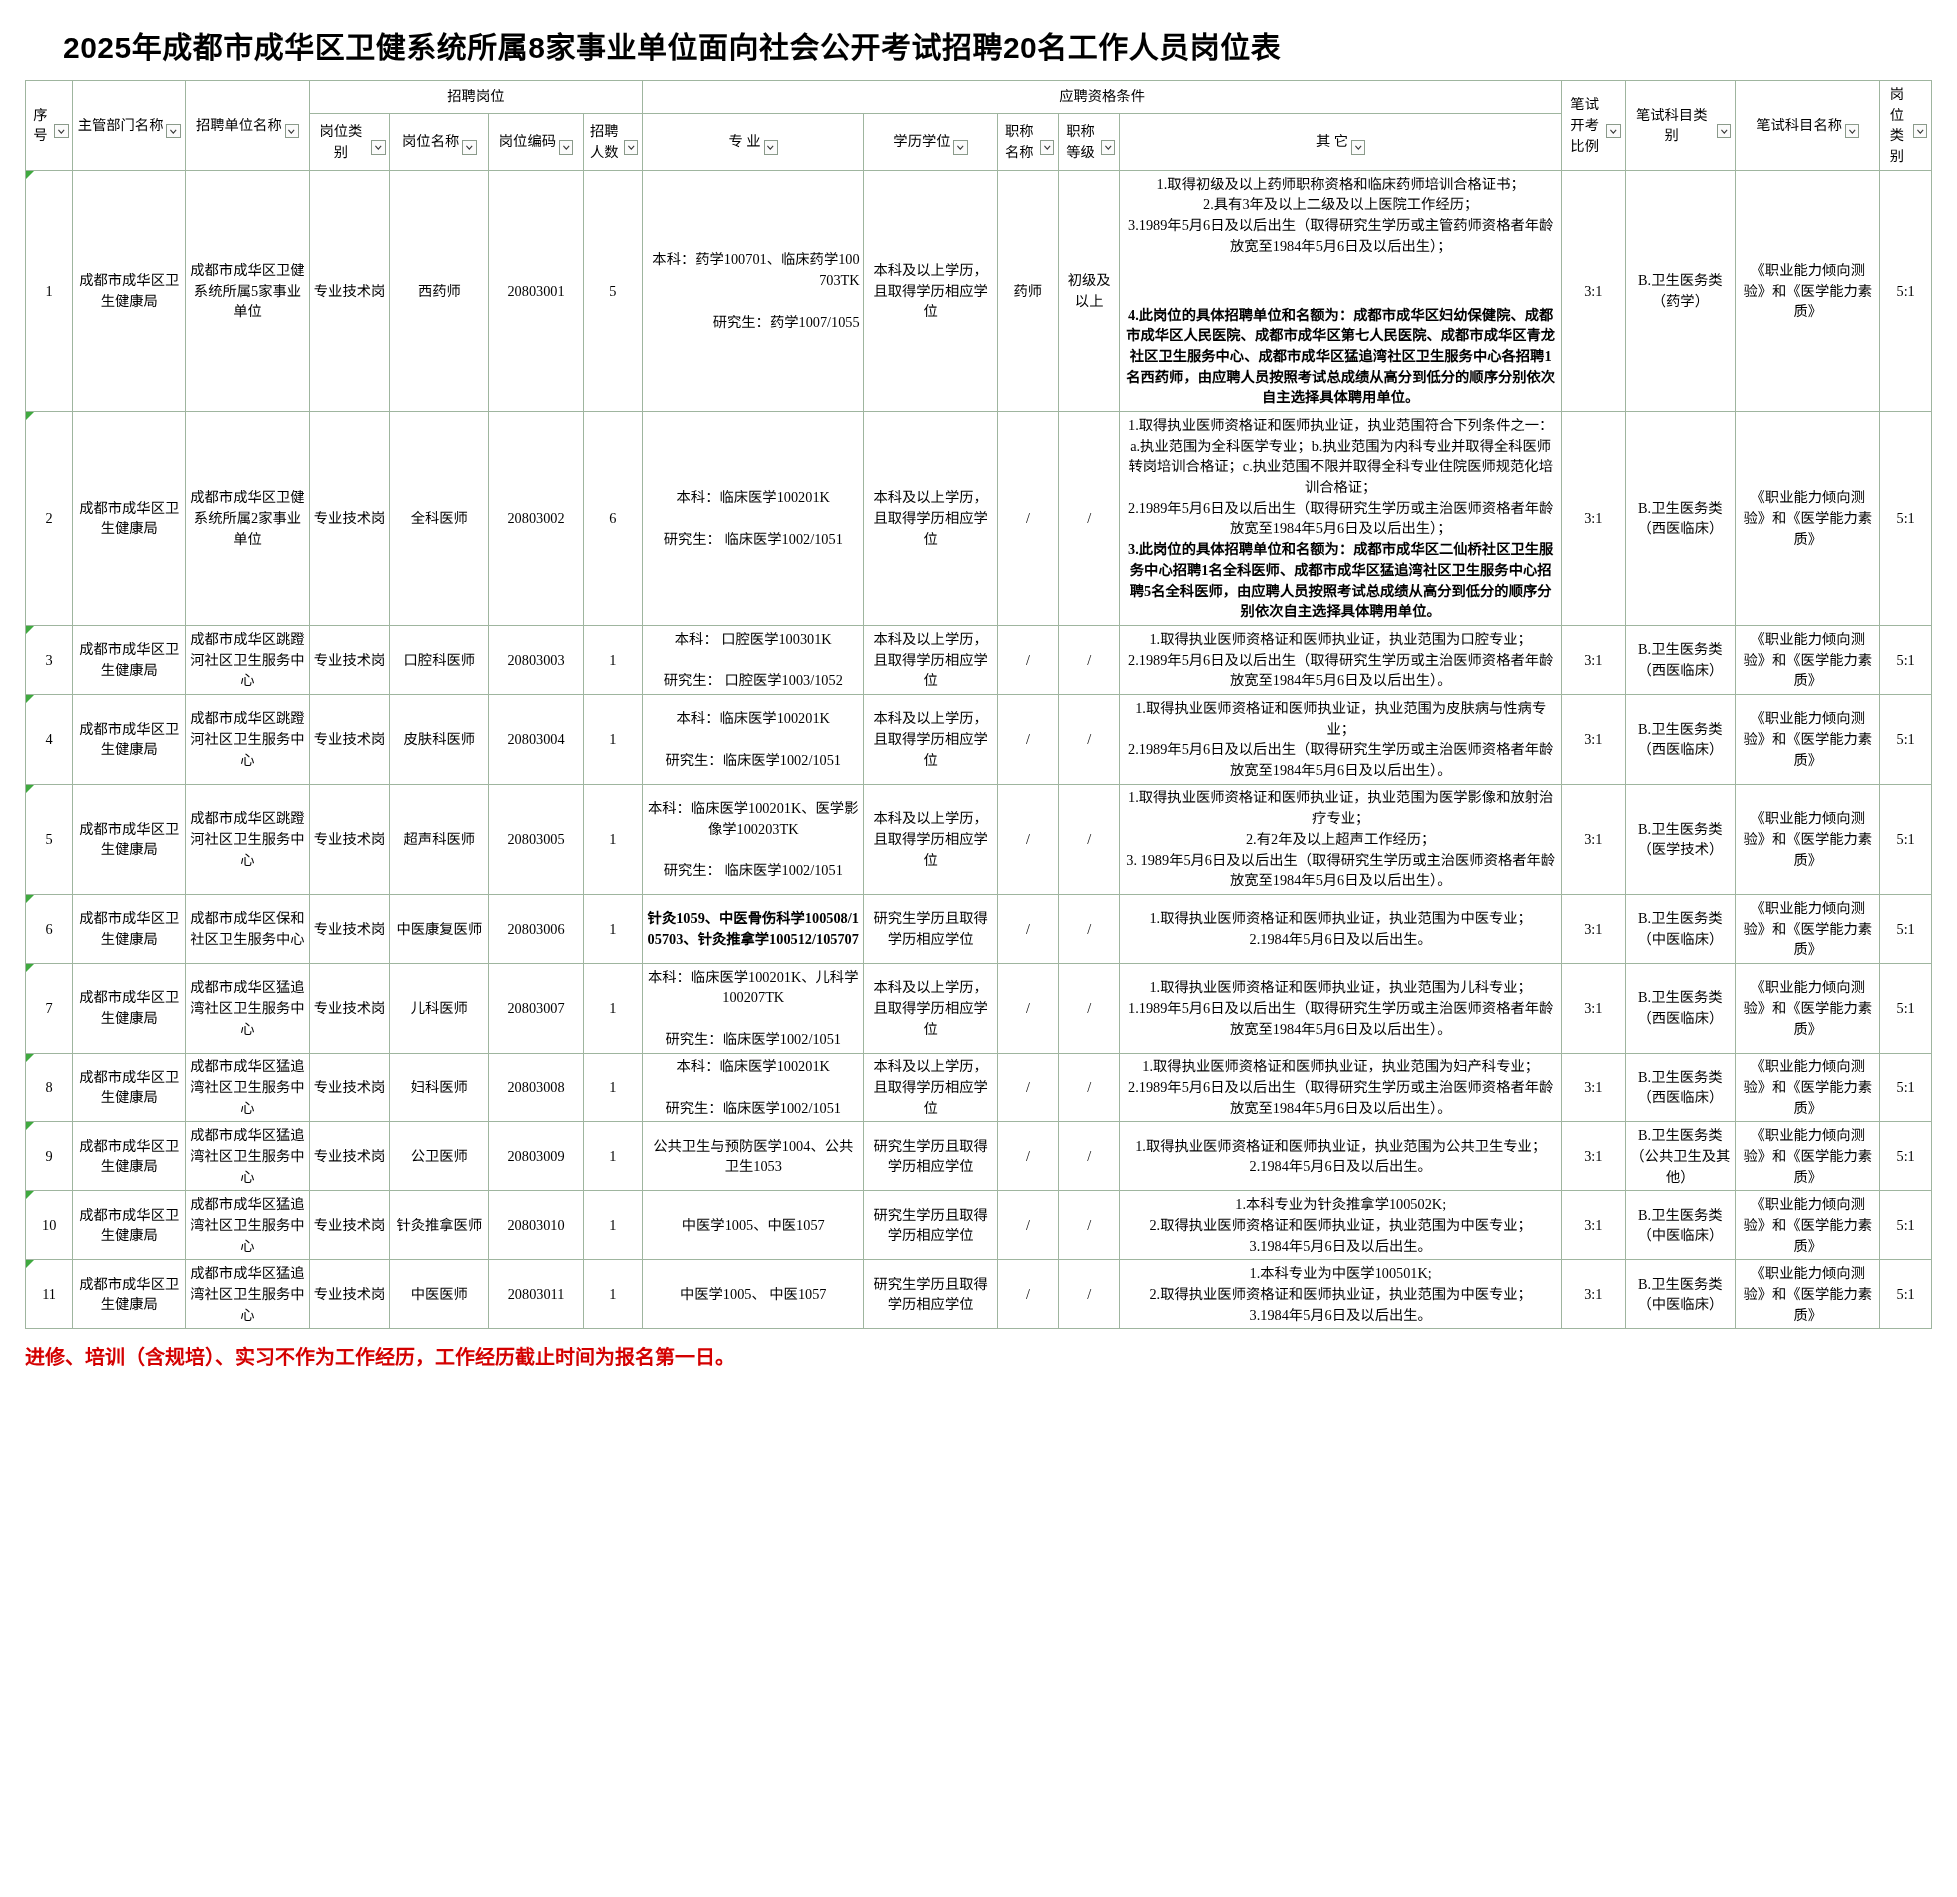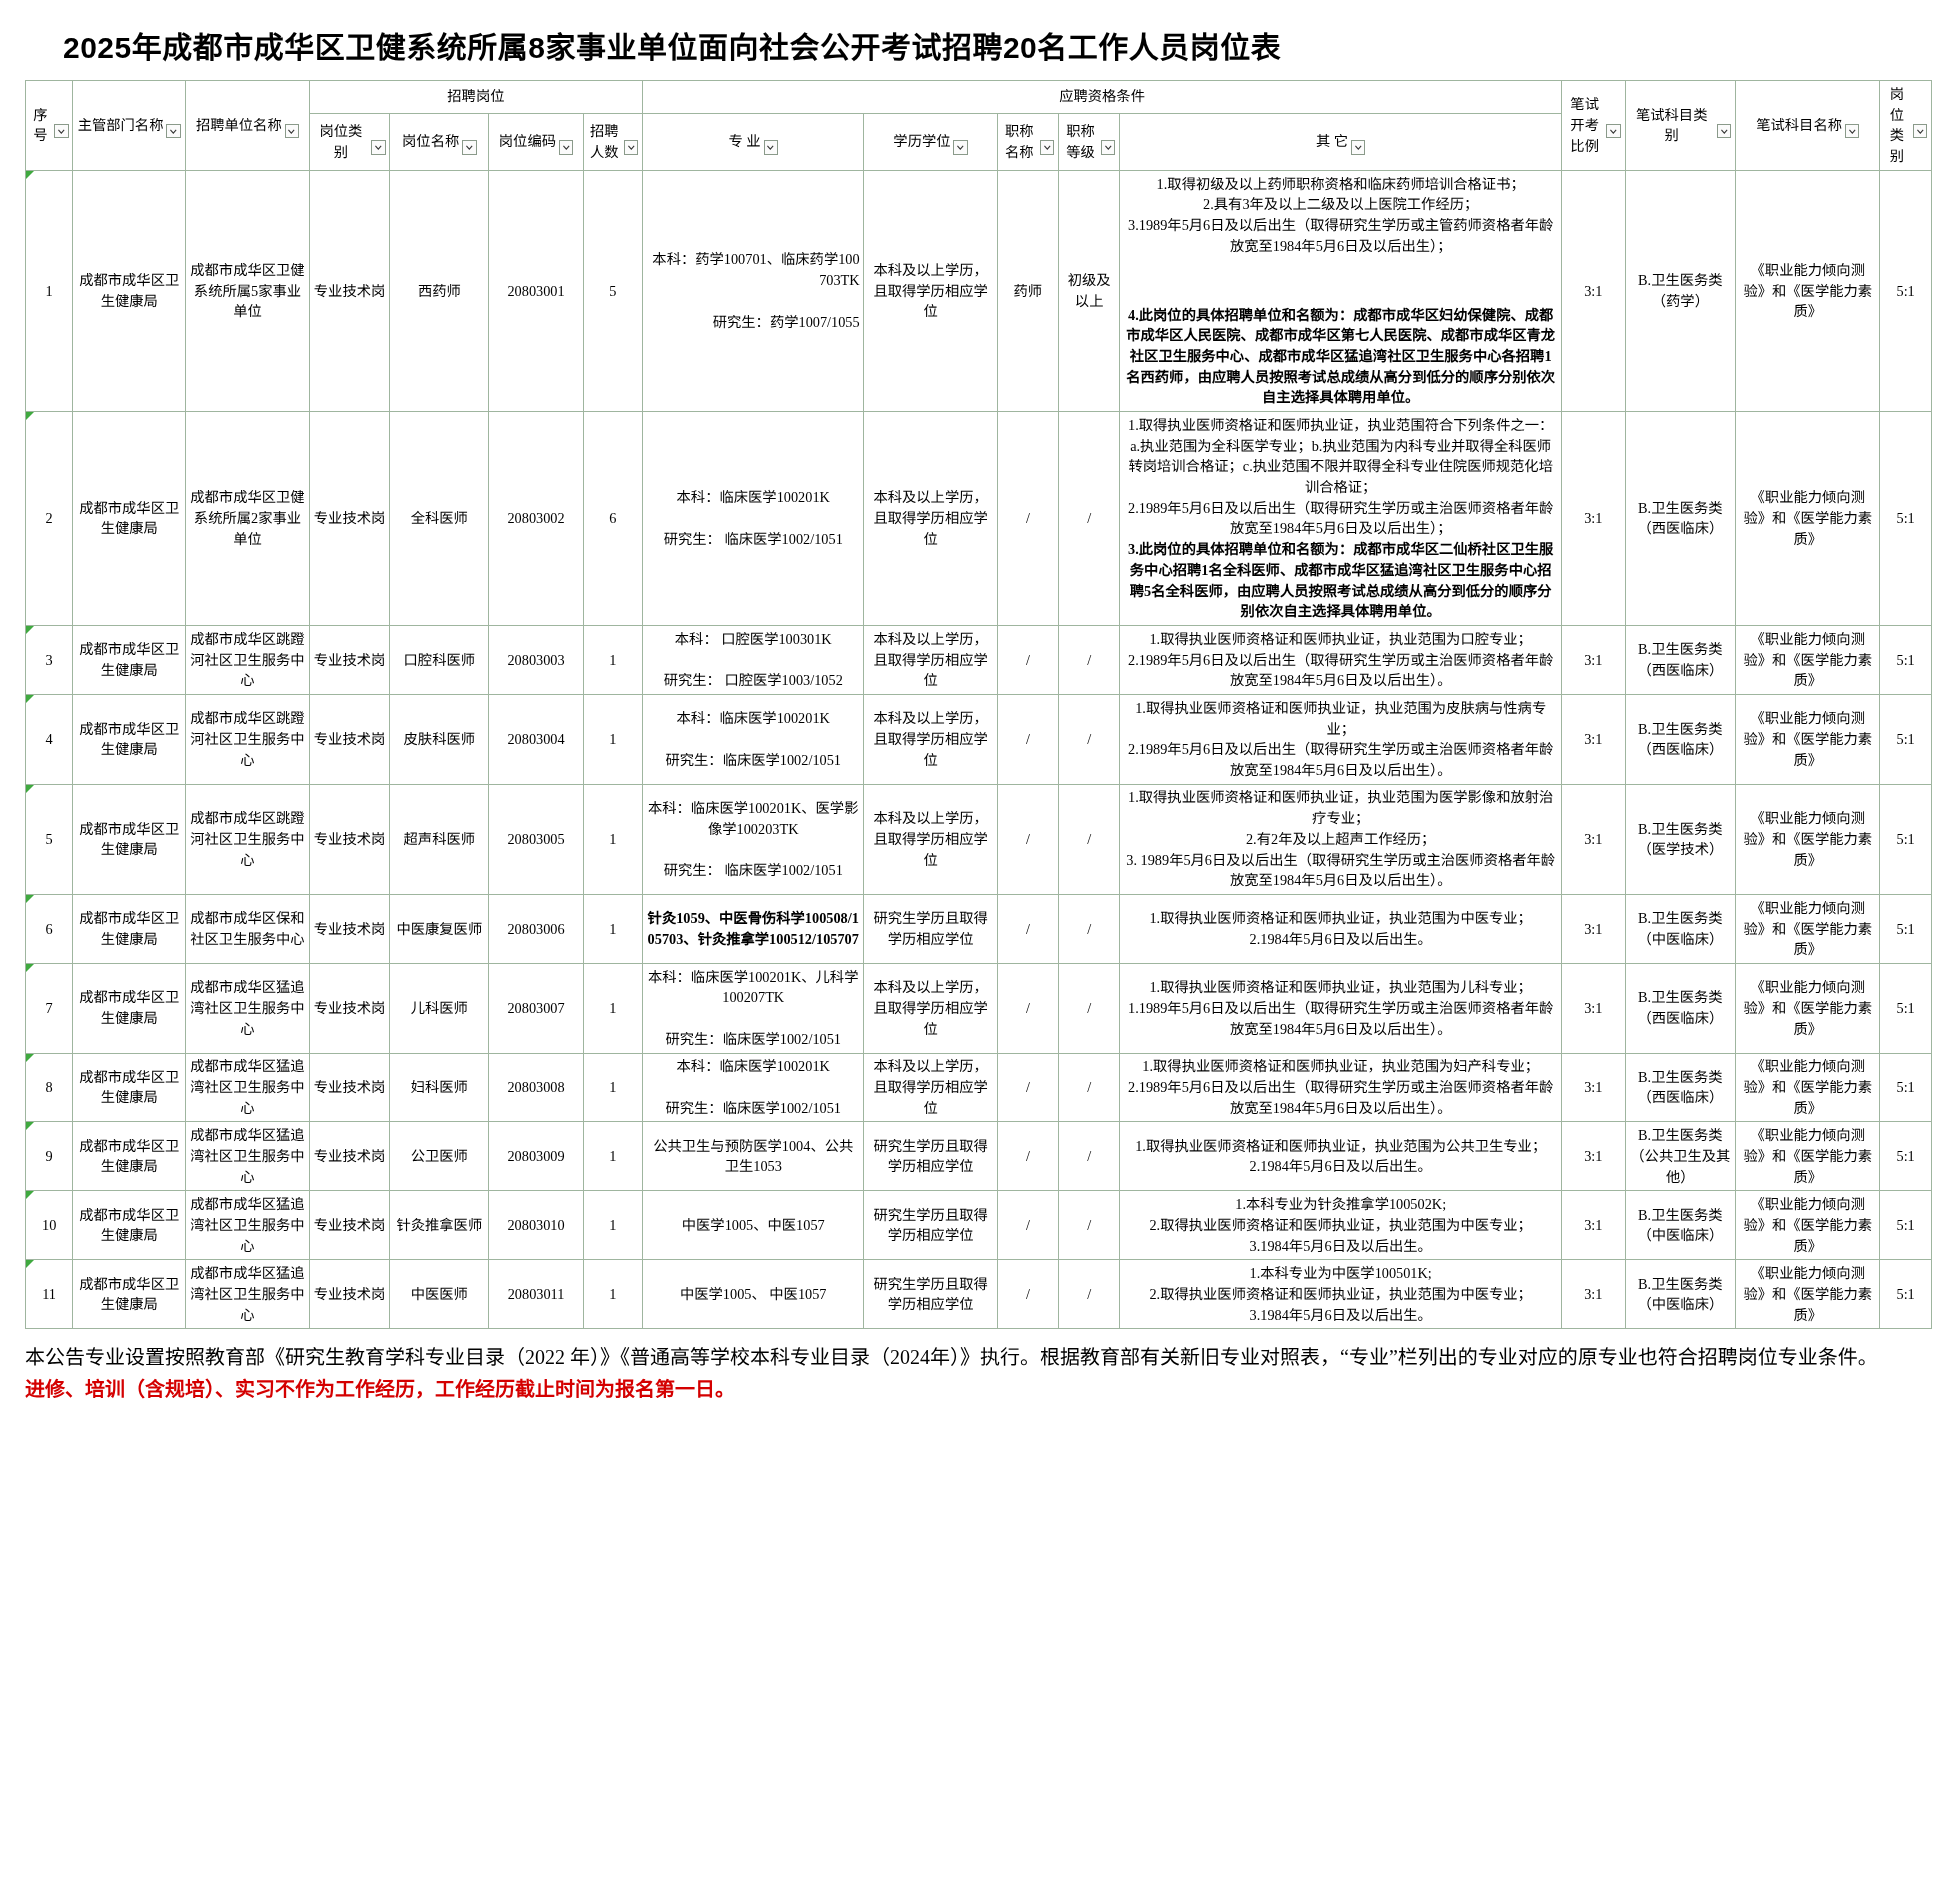--- a/index.html
+++ b/index.html
@@ -536,18 +536,17 @@
           </td>
           <td class="cellpad" style="white-space: pre-line;">3:1</td>
           <td class="cellpad" style="white-space: pre-line;">B.卫生医务类（中医临床）</td>
           <td class="cellpad" style="white-space: pre-line;">《职业能力倾向测验》和《医学能力素质》</td>
           <td class="cellpad" style="white-space: pre-line;">5:1</td>
         </tr>
       </tbody>
   </table>
 
   <div class="notes">
-    <div class="p1">本公告专业设置按照教育部《研究生教育学科专业目录（2022 年）》《普通高等学校本科专业目录（2024年）》执行。根据教育部有关新旧专业对照表，“专业”栏列出的专业对应的原专业也符合招聘岗位专业条件。</div>
     <div class="red">进修、培训（含规培）、实习不作为工作经历，工作经历截止时间为报名第一日。</div>
   </div>
 
 </div>
 
 
 </body></html>

